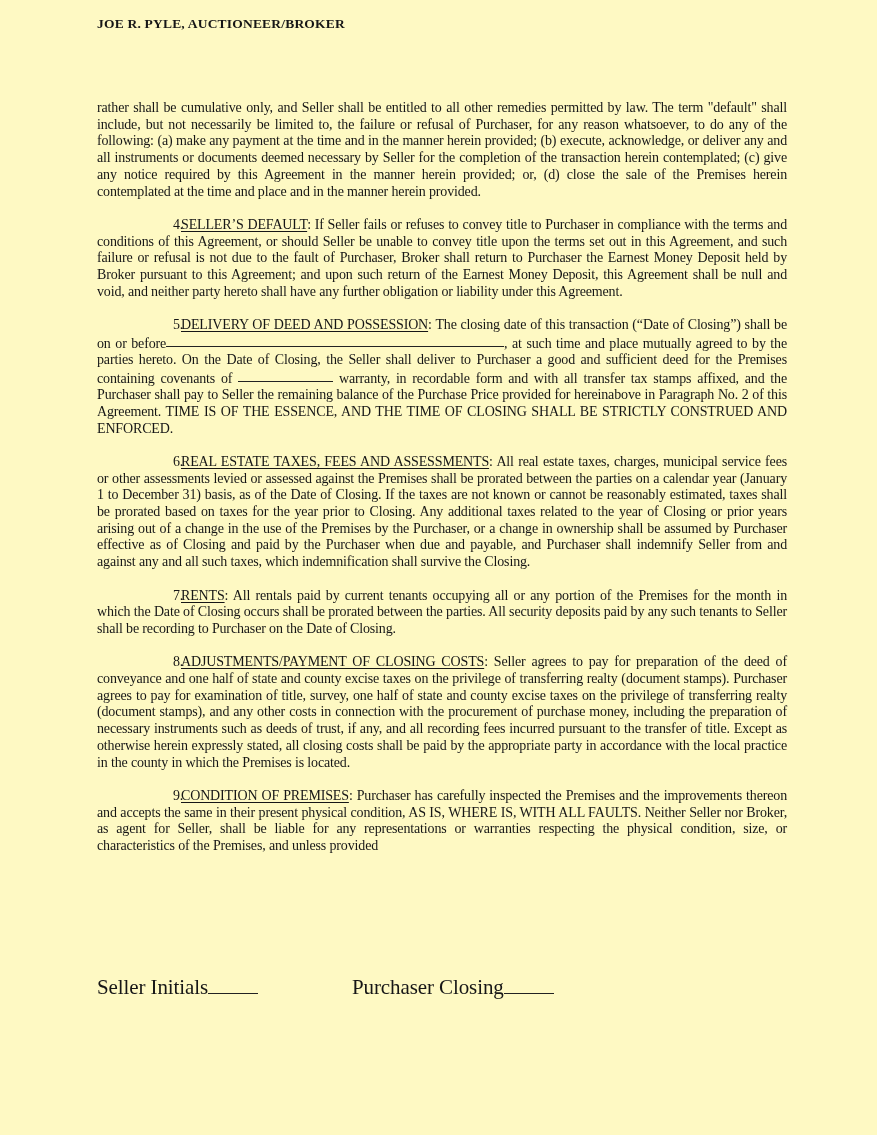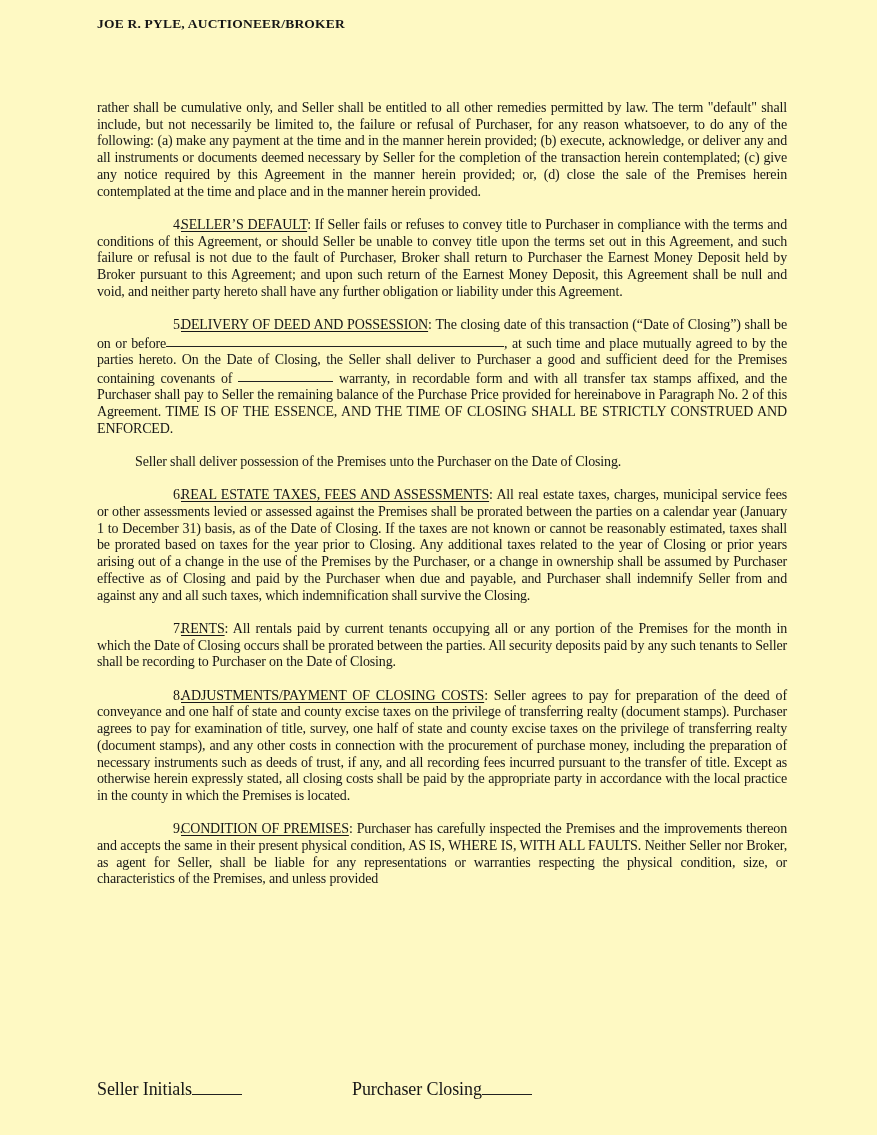--- a/index.html
+++ b/index.html
@@ -20,42 +20,41 @@
   p.ind { text-indent:38px; }
   .pnum { display:inline-block; width:46px; }
   .phead { text-decoration:underline; text-underline-offset:2px; }
   .blank {
     display:inline-block; border-bottom:1.2px solid #222; height:0.9em;
   }
   .blank-date { width:338px; }
   .blank-warranty { width:95px; }
   .blank-initials { width:50px; }
   .doc-footer {
-    position:absolute; left:97px; top:1078px; width:690px; height:24px;
-    font-size:18px; letter-spacing:-0.1px;
+    position:absolute; left:97px; top:974px; width:690px; height:24px;
+    font-size:21px; letter-spacing:-0.1px;
   }
   .seller-group { position:absolute; left:0; top:0; }
   .purchaser-group { position:absolute; left:255px; top:0; }
 </style>
 </head>
 <body>
 
 <div class="page">
 
   <div class="doc-header">JOE R. PYLE, AUCTIONEER/BROKER</div>
 
   <div class="content">
 
     <p>rather shall be cumulative only, and Seller shall be entitled to all other remedies permitted by law. The term "default" shall include, but not necessarily be limited to, the failure or refusal of Purchaser, for any reason whatsoever, to do any of the following: (a) make any payment at the time and in the manner herein provided; (b) execute, acknowledge, or deliver any and all instruments or documents deemed necessary by Seller for the completion of the transaction herein contemplated; (c) give any notice required by this Agreement in the manner herein provided; or, (d) close the sale of the Premises herein contemplated at the time and place and in the manner herein provided.</p>
 
     <p class="ind"><span class="pnum">4.</span><span class="phead">SELLER’S DEFAULT</span><span>:  If Seller fails or refuses to convey title to Purchaser in compliance with the terms and conditions of this Agreement, or should Seller be unable to convey title upon the terms set out in this Agreement, and such failure or refusal is not due to the fault of Purchaser, Broker shall return to Purchaser the Earnest Money Deposit held by Broker pursuant to this Agreement; and upon such return of the Earnest Money Deposit, this Agreement shall be null and void, and neither party hereto shall have any further obligation or liability under this Agreement.</span></p>
 
     <p class="ind"><span class="pnum">5.</span><span class="phead">DELIVERY OF DEED AND POSSESSION</span><span>: The closing date of this transaction (“Date of Closing”) shall be on or before</span><span class="blank blank-date"></span><span>, at such time and place mutually agreed to by the parties hereto. On the Date of Closing, the Seller shall deliver to Purchaser a good and sufficient deed for the Premises containing covenants of </span><span class="blank blank-warranty"></span><span> warranty, in recordable form and with all transfer tax stamps affixed, and the Purchaser shall pay to Seller the remaining balance of the Purchase Price provided for hereinabove in Paragraph No. 2 of this Agreement. TIME IS OF THE ESSENCE, AND THE TIME OF CLOSING SHALL BE STRICTLY CONSTRUED AND ENFORCED.</span></p>
 
-    <p class="ind">Seller shall deliver possession of the Premises unto the Purchaser on the Date of Closing.</p>
 
     <p class="ind"><span class="pnum">6.</span><span class="phead">REAL ESTATE TAXES, FEES AND ASSESSMENTS</span><span>: All real estate taxes, charges, municipal service fees or other assessments levied or assessed against the Premises shall be prorated between the parties on a calendar year (January 1 to December 31) basis, as of the Date of Closing. If the taxes are not known or cannot be reasonably estimated, taxes shall be prorated based on taxes for the year prior to Closing. Any additional taxes related to the year of Closing or prior years arising out of a change in the use of the Premises by the Purchaser, or a change in ownership shall be assumed by Purchaser effective as of Closing and paid by the Purchaser when due and payable, and Purchaser shall indemnify Seller from and against any and all such taxes, which indemnification shall survive the Closing.</span></p>
 
     <p class="ind"><span class="pnum">7.</span><span class="phead">RENTS</span><span>: All rentals paid by current tenants occupying all or any portion of the Premises for the month in which the Date of Closing occurs shall be prorated between the parties. All security deposits paid by any such tenants to Seller shall be recording to Purchaser on the Date of Closing.</span></p>
 
     <p class="ind"><span class="pnum">8.</span><span class="phead">ADJUSTMENTS/PAYMENT OF CLOSING COSTS</span><span>:  Seller agrees to pay for preparation of the deed of conveyance and one half of state and county excise taxes on the privilege of transferring realty (document stamps). Purchaser agrees to pay for examination of title, survey, one half of state and county excise taxes on the privilege of transferring realty (document stamps), and any other costs in connection with the procurement of purchase money, including the preparation of necessary instruments such as deeds of trust, if any, and all recording fees incurred pursuant to the transfer of title. Except as otherwise herein expressly stated, all closing costs shall be paid by the appropriate party in accordance with the local practice in the county in which the Premises is located.</span></p>
 
     <p class="ind"><span class="pnum">9.</span><span class="phead">CONDITION OF PREMISES</span><span>: Purchaser has carefully inspected the Premises and the improvements thereon and accepts the same in their present physical condition, AS IS, WHERE IS, WITH ALL FAULTS. Neither Seller nor Broker, as agent for Seller, shall be liable for any representations or warranties respecting the physical condition, size, or characteristics of the Premises, and unless provided</span></p>
 
   </div>

